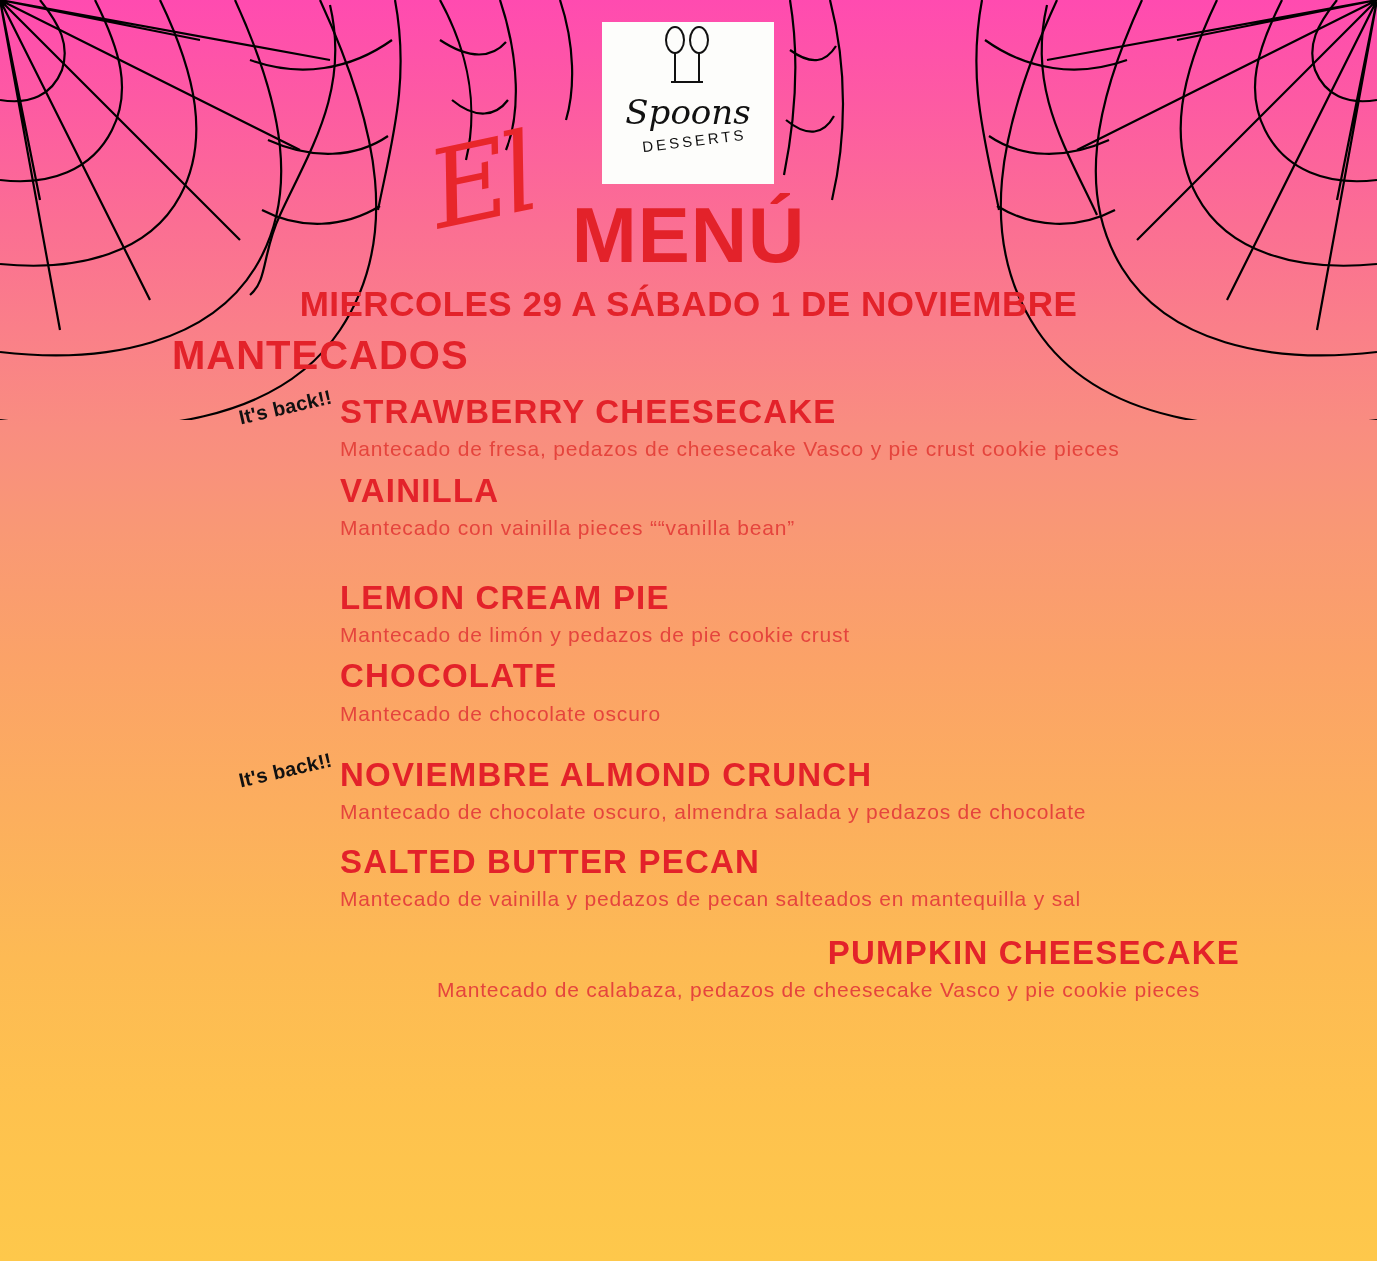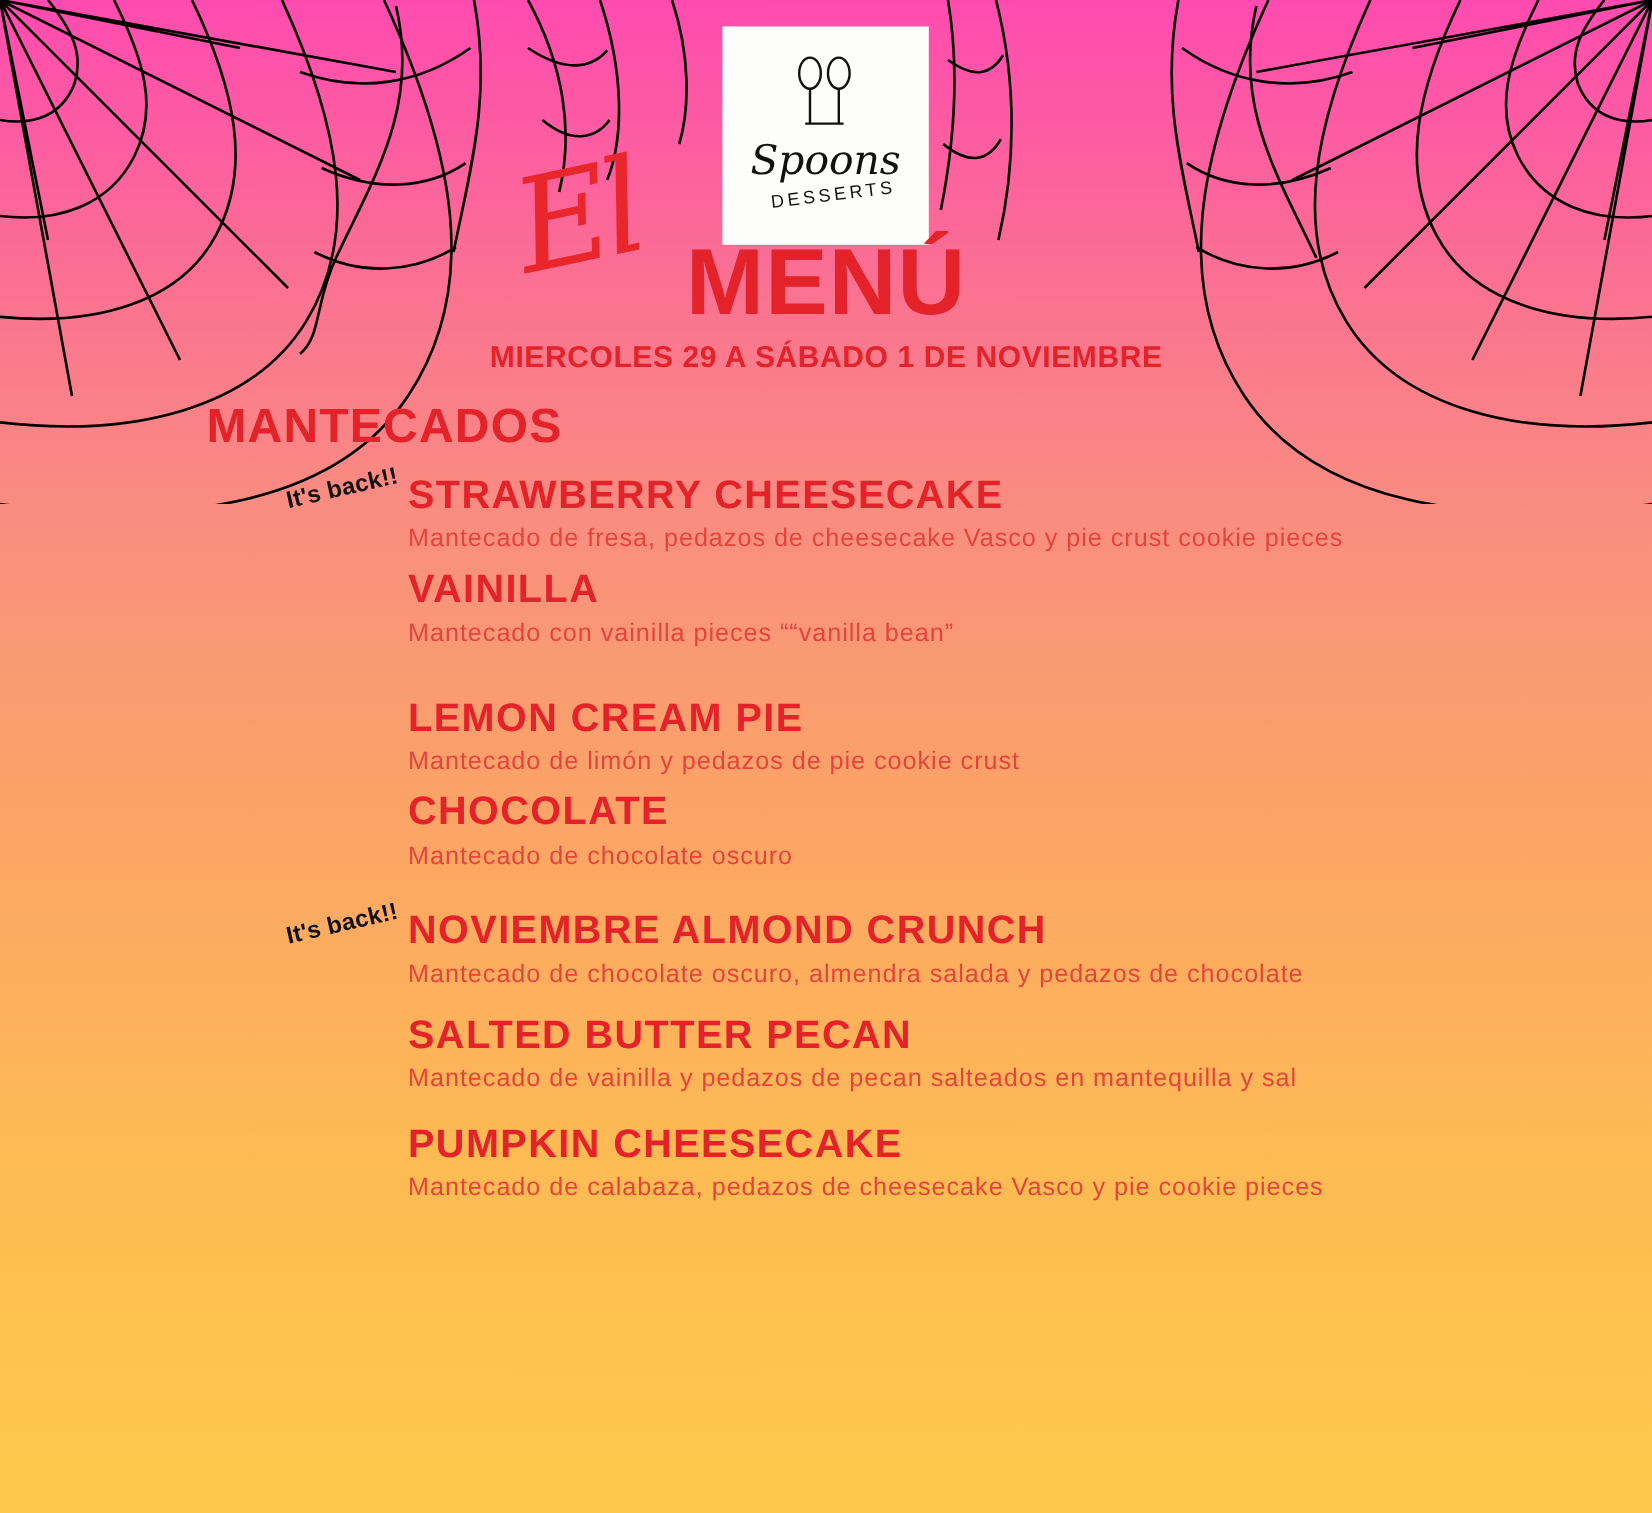--- a/index.html
+++ b/index.html
@@ -36,24 +36,23 @@
     left: 0;
     width: 1377px;
     height: 420px;
     pointer-events: none;
   }
   .logo-box {
     position: absolute;
     left: 602px;
     top: 22px;
     width: 172px;
-    height: 182px;
+    height: 162px;
     background: #fdfdfb;
     display: flex;
-    align-items: center;
     justify-content: center;
   }
   .logo-inner {
     width: 150px;
     height: 140px;
     position: relative;
   }
   .title-wrap {
     position: absolute;
     top: 128px;
@@ -76,21 +75,21 @@
   .title-menu {
     font-size: 78px;
     font-weight: bold;
     color: #e3222a;
     letter-spacing: 1px;
     line-height: 1;
     margin-top: 68px;
     position: relative;
   }
   .title-dates {
-    font-size: 25px;
+    font-size: 35px;
     font-weight: bold;
     color: #e3222a;
     letter-spacing: 0.5px;
     margin-top: 10px;
   }
   .section-title {
     position: absolute;
     left: 172px;
     top: 333px;
     font-size: 40px;
@@ -232,19 +231,19 @@
       <div class="badge">It's back!!</div>
       <div class="item-name">NOVIEMBRE ALMOND CRUNCH</div>
       <div class="item-desc">Mantecado de chocolate oscuro, almendra salada y pedazos de chocolate</div>
     </div>
 
     <div class="item" style="margin-top:14px;">
       <div class="item-name">SALTED BUTTER PECAN</div>
       <div class="item-desc">Mantecado de vainilla y pedazos de pecan salteados en mantequilla y sal</div>
     </div>
 
-    <div class="item" style="margin-top:18px;">
+    <div class="item" style="margin-top:18px;text-align:right;">
       <div class="item-name">PUMPKIN CHEESECAKE</div>
       <div class="item-desc">Mantecado de calabaza, pedazos de cheesecake Vasco y pie cookie pieces</div>
     </div>
 
   </div>
 </div>
 
 </body></html>

